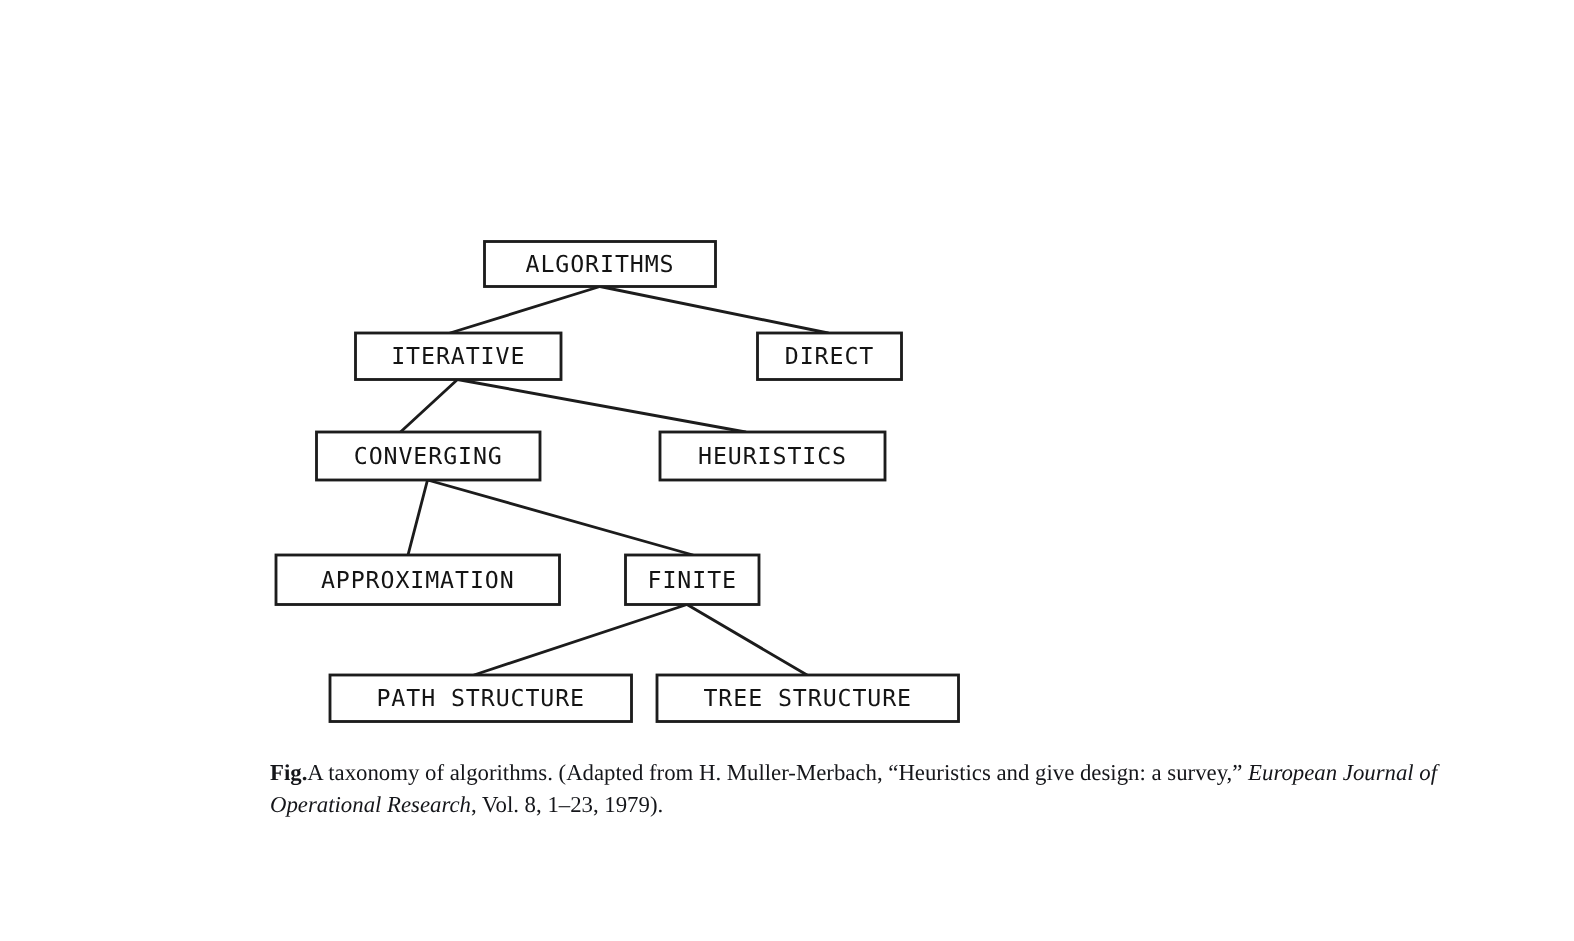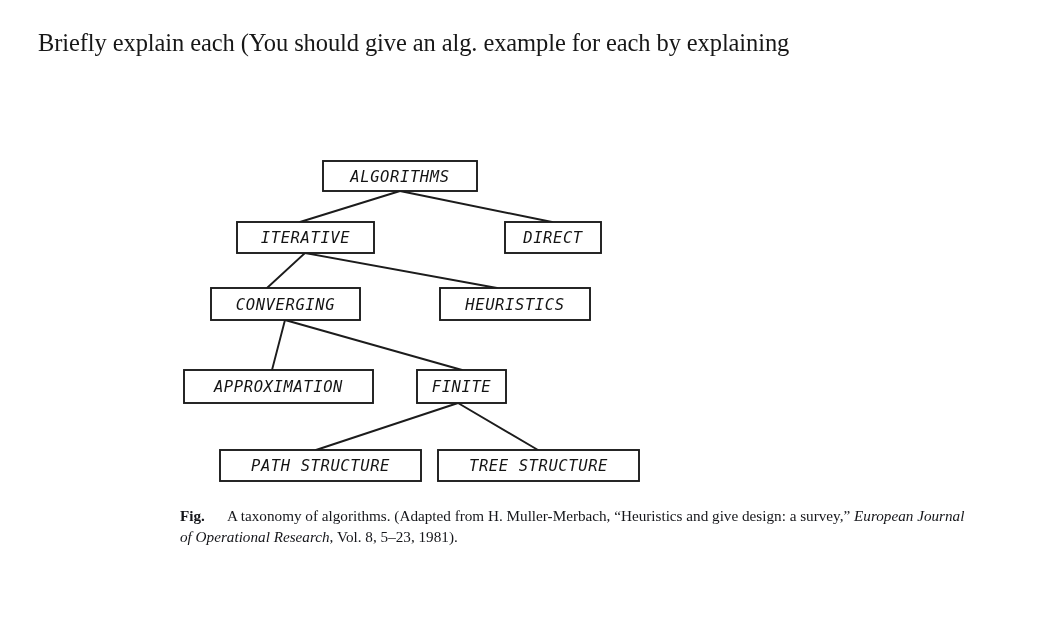--- a/index.html
+++ b/index.html
@@ -30,21 +30,20 @@
   }
   #prompt .line { display: block; white-space: pre-wrap; }
 
   
   #figure {
     position: absolute;
     left: 0;
     top: 140px;
     width: 1049px;
     height: 420px;
-    font-style: italic;
   }
   #taxonomy-svg {
     position: absolute;
     left: 0;
     top: 0;
   }
 
   .node-box {
     fill: #ffffff;
     stroke: #1c1c1c;
@@ -72,29 +71,27 @@
     top: 506px;
     width: 800px;
     font-family: "Liberation Serif", serif;
     font-size: 15.2px;
     line-height: 20.5px;
     color: #15161a;
     text-align: left;
   }
   #caption .fig-label {
     font-weight: bold;
-    margin-right: 22px;
   }
   #caption .italic { font-style: italic; }
 </style>
 </head>
 <body>
 
 <div id="prompt">
-  <span class="line">Briefly explain each (You should give an alg. example for each by explaining</span>
 </div>
 
 <div id="figure">
   <svg id="taxonomy-svg" width="1049" height="360" viewBox="0 0 1049 360">
     <g id="edge-layer">
         <line x1="400" y1="51" x2="300" y2="82" class="edge-line"></line>
         <line x1="400" y1="51" x2="552" y2="82" class="edge-line"></line>
         <line x1="305" y1="113" x2="267" y2="148" class="edge-line"></line>
         <line x1="305" y1="113" x2="497" y2="148" class="edge-line"></line>
         <line x1="285" y1="180" x2="272" y2="230" class="edge-line"></line>
@@ -137,14 +134,14 @@
         </g>
         <g>
           <rect x="438" y="310" width="201" height="31" class="node-box"></rect>
           <text x="538.5" y="326.5" class="node-label">TREE STRUCTURE</text>
         </g>
       </g>
   </svg>
 </div>
 
 <div id="caption">
-  <span class="fig-label">Fig.</span><span>A taxonomy of algorithms. (Adapted from H. Muller-Merbach, “Heuristics and give design: a survey,” </span><span class="italic">European Journal of Operational Research</span><span>, Vol. 8, 5–23, 1981).</span>
+  <span class="fig-label">Fig.</span><span>A taxonomy of algorithms. (Adapted from H. Muller-Merbach, “Heuristics and give design: a survey,” </span><span class="italic">European Journal of Operational Research</span><span>, Vol. 8, 1–23, 1979).</span>
 </div>
 
 </body></html>

